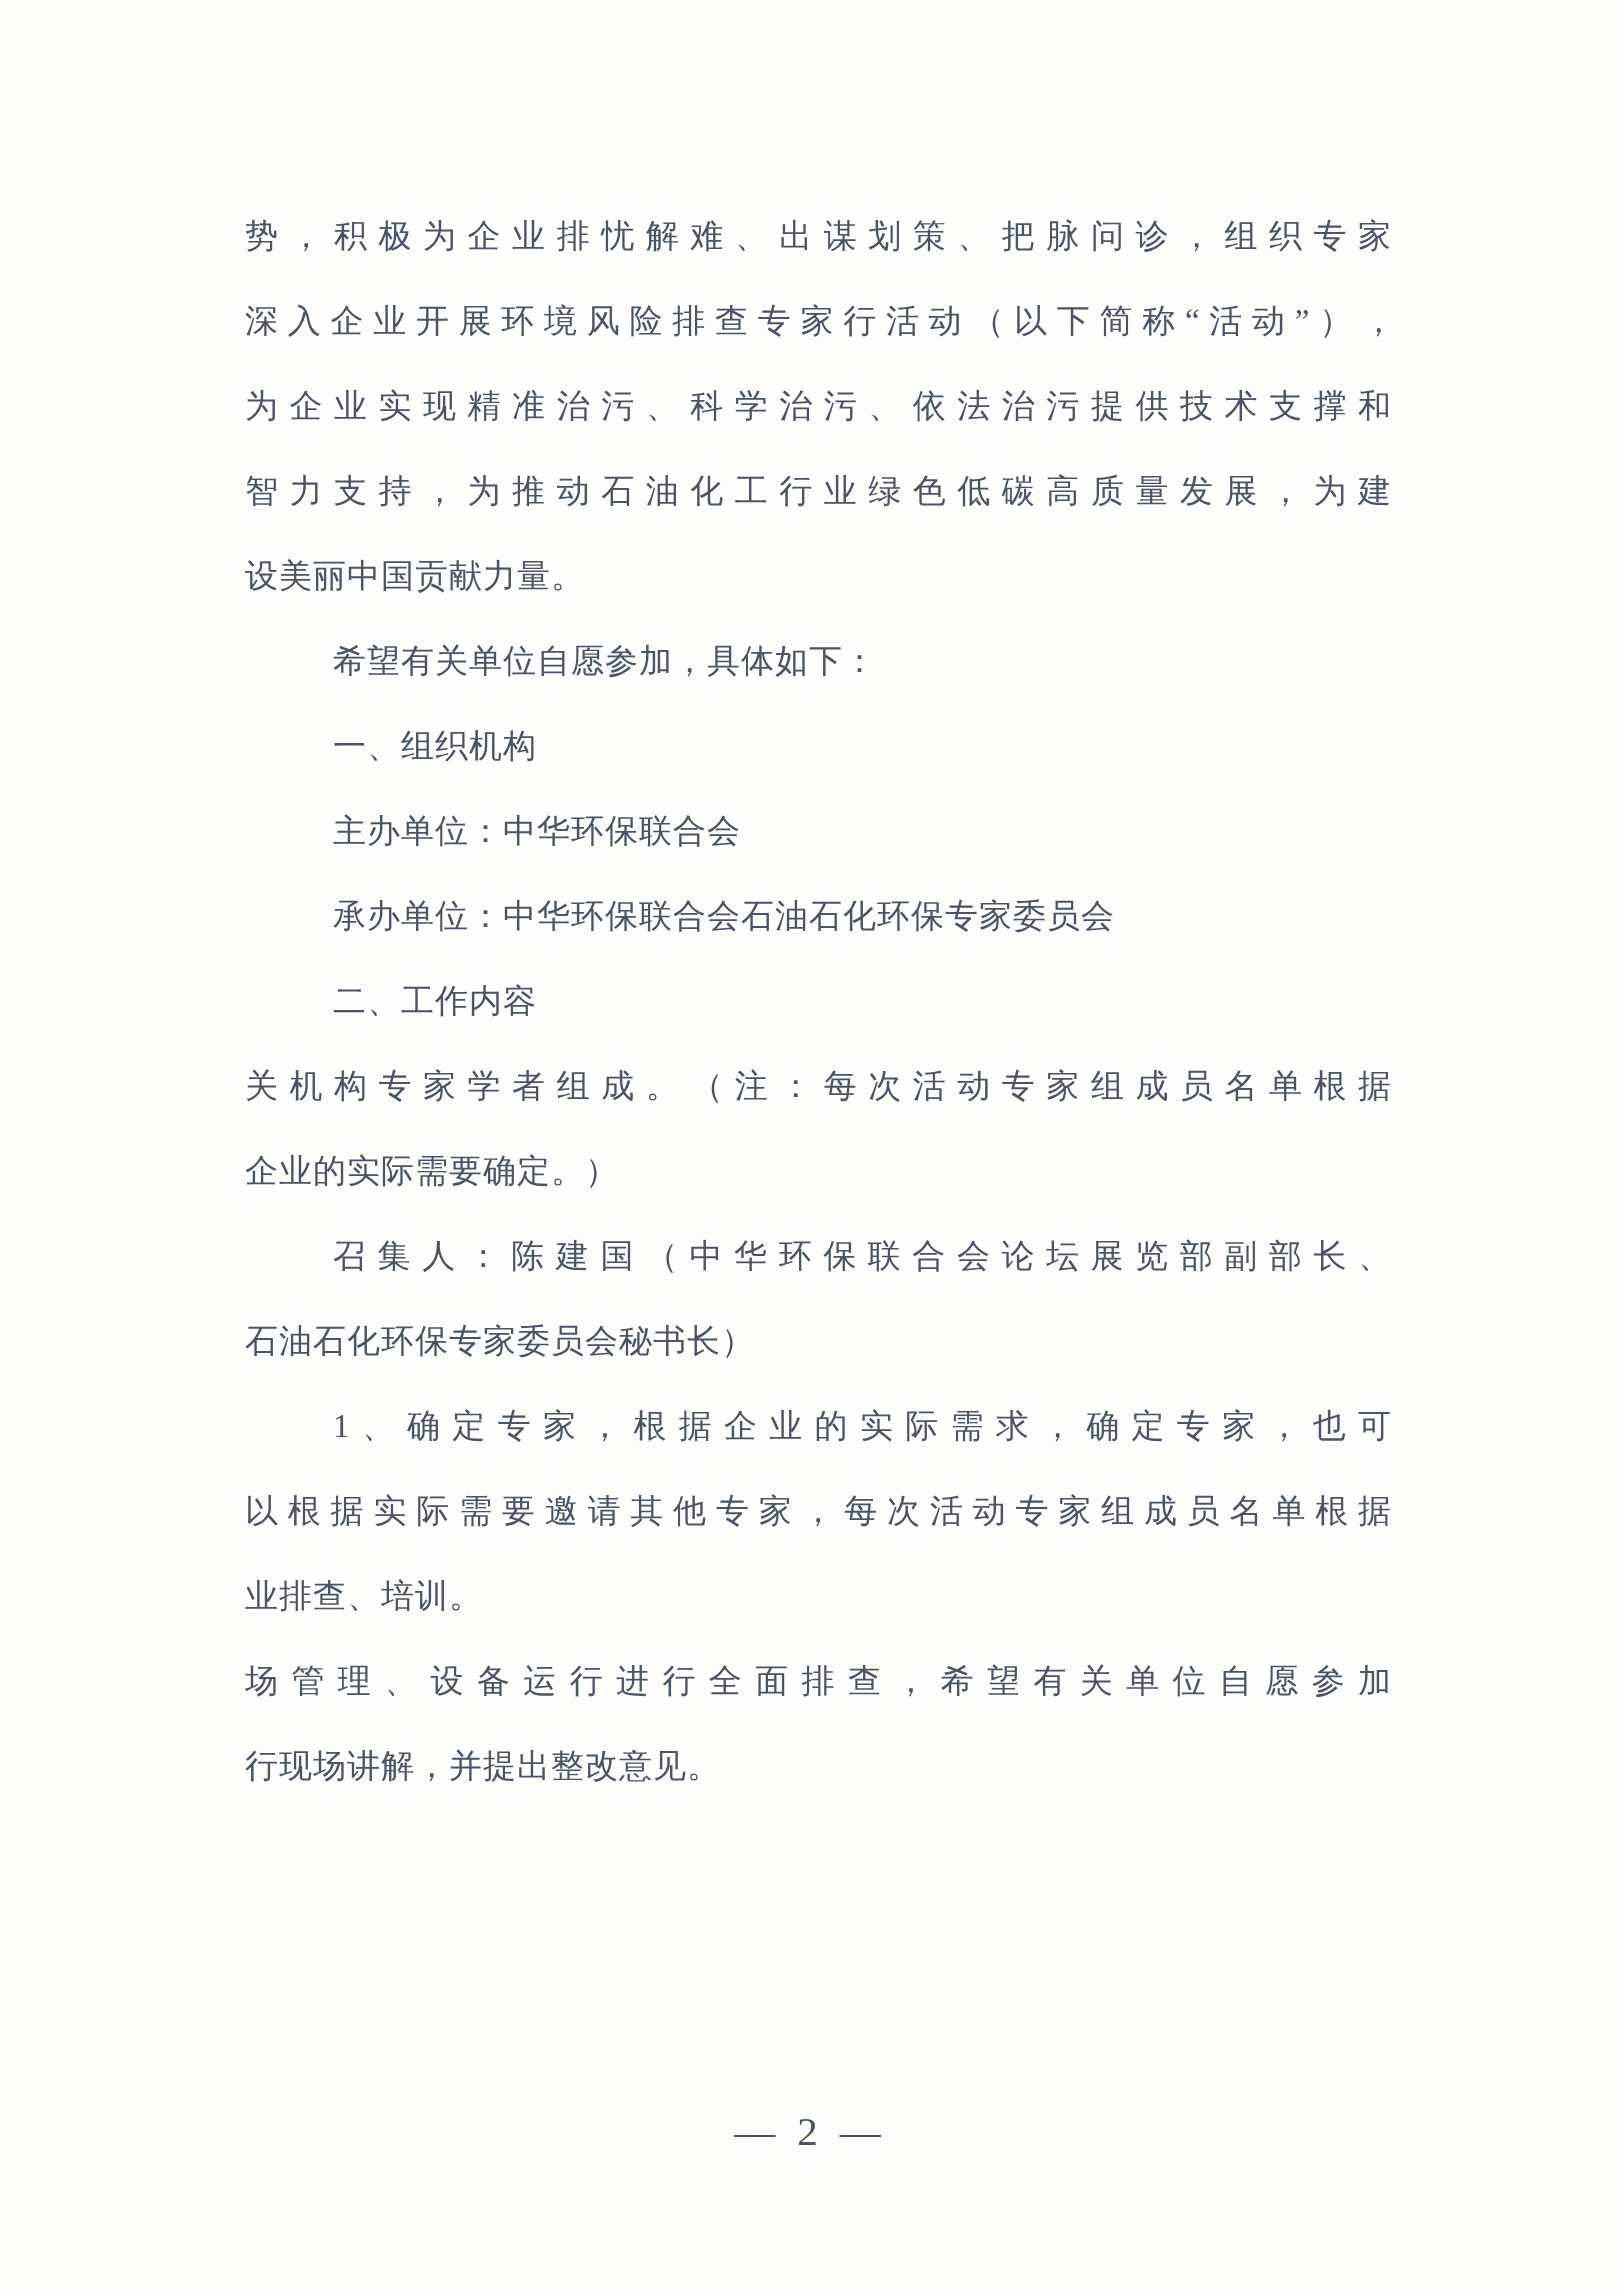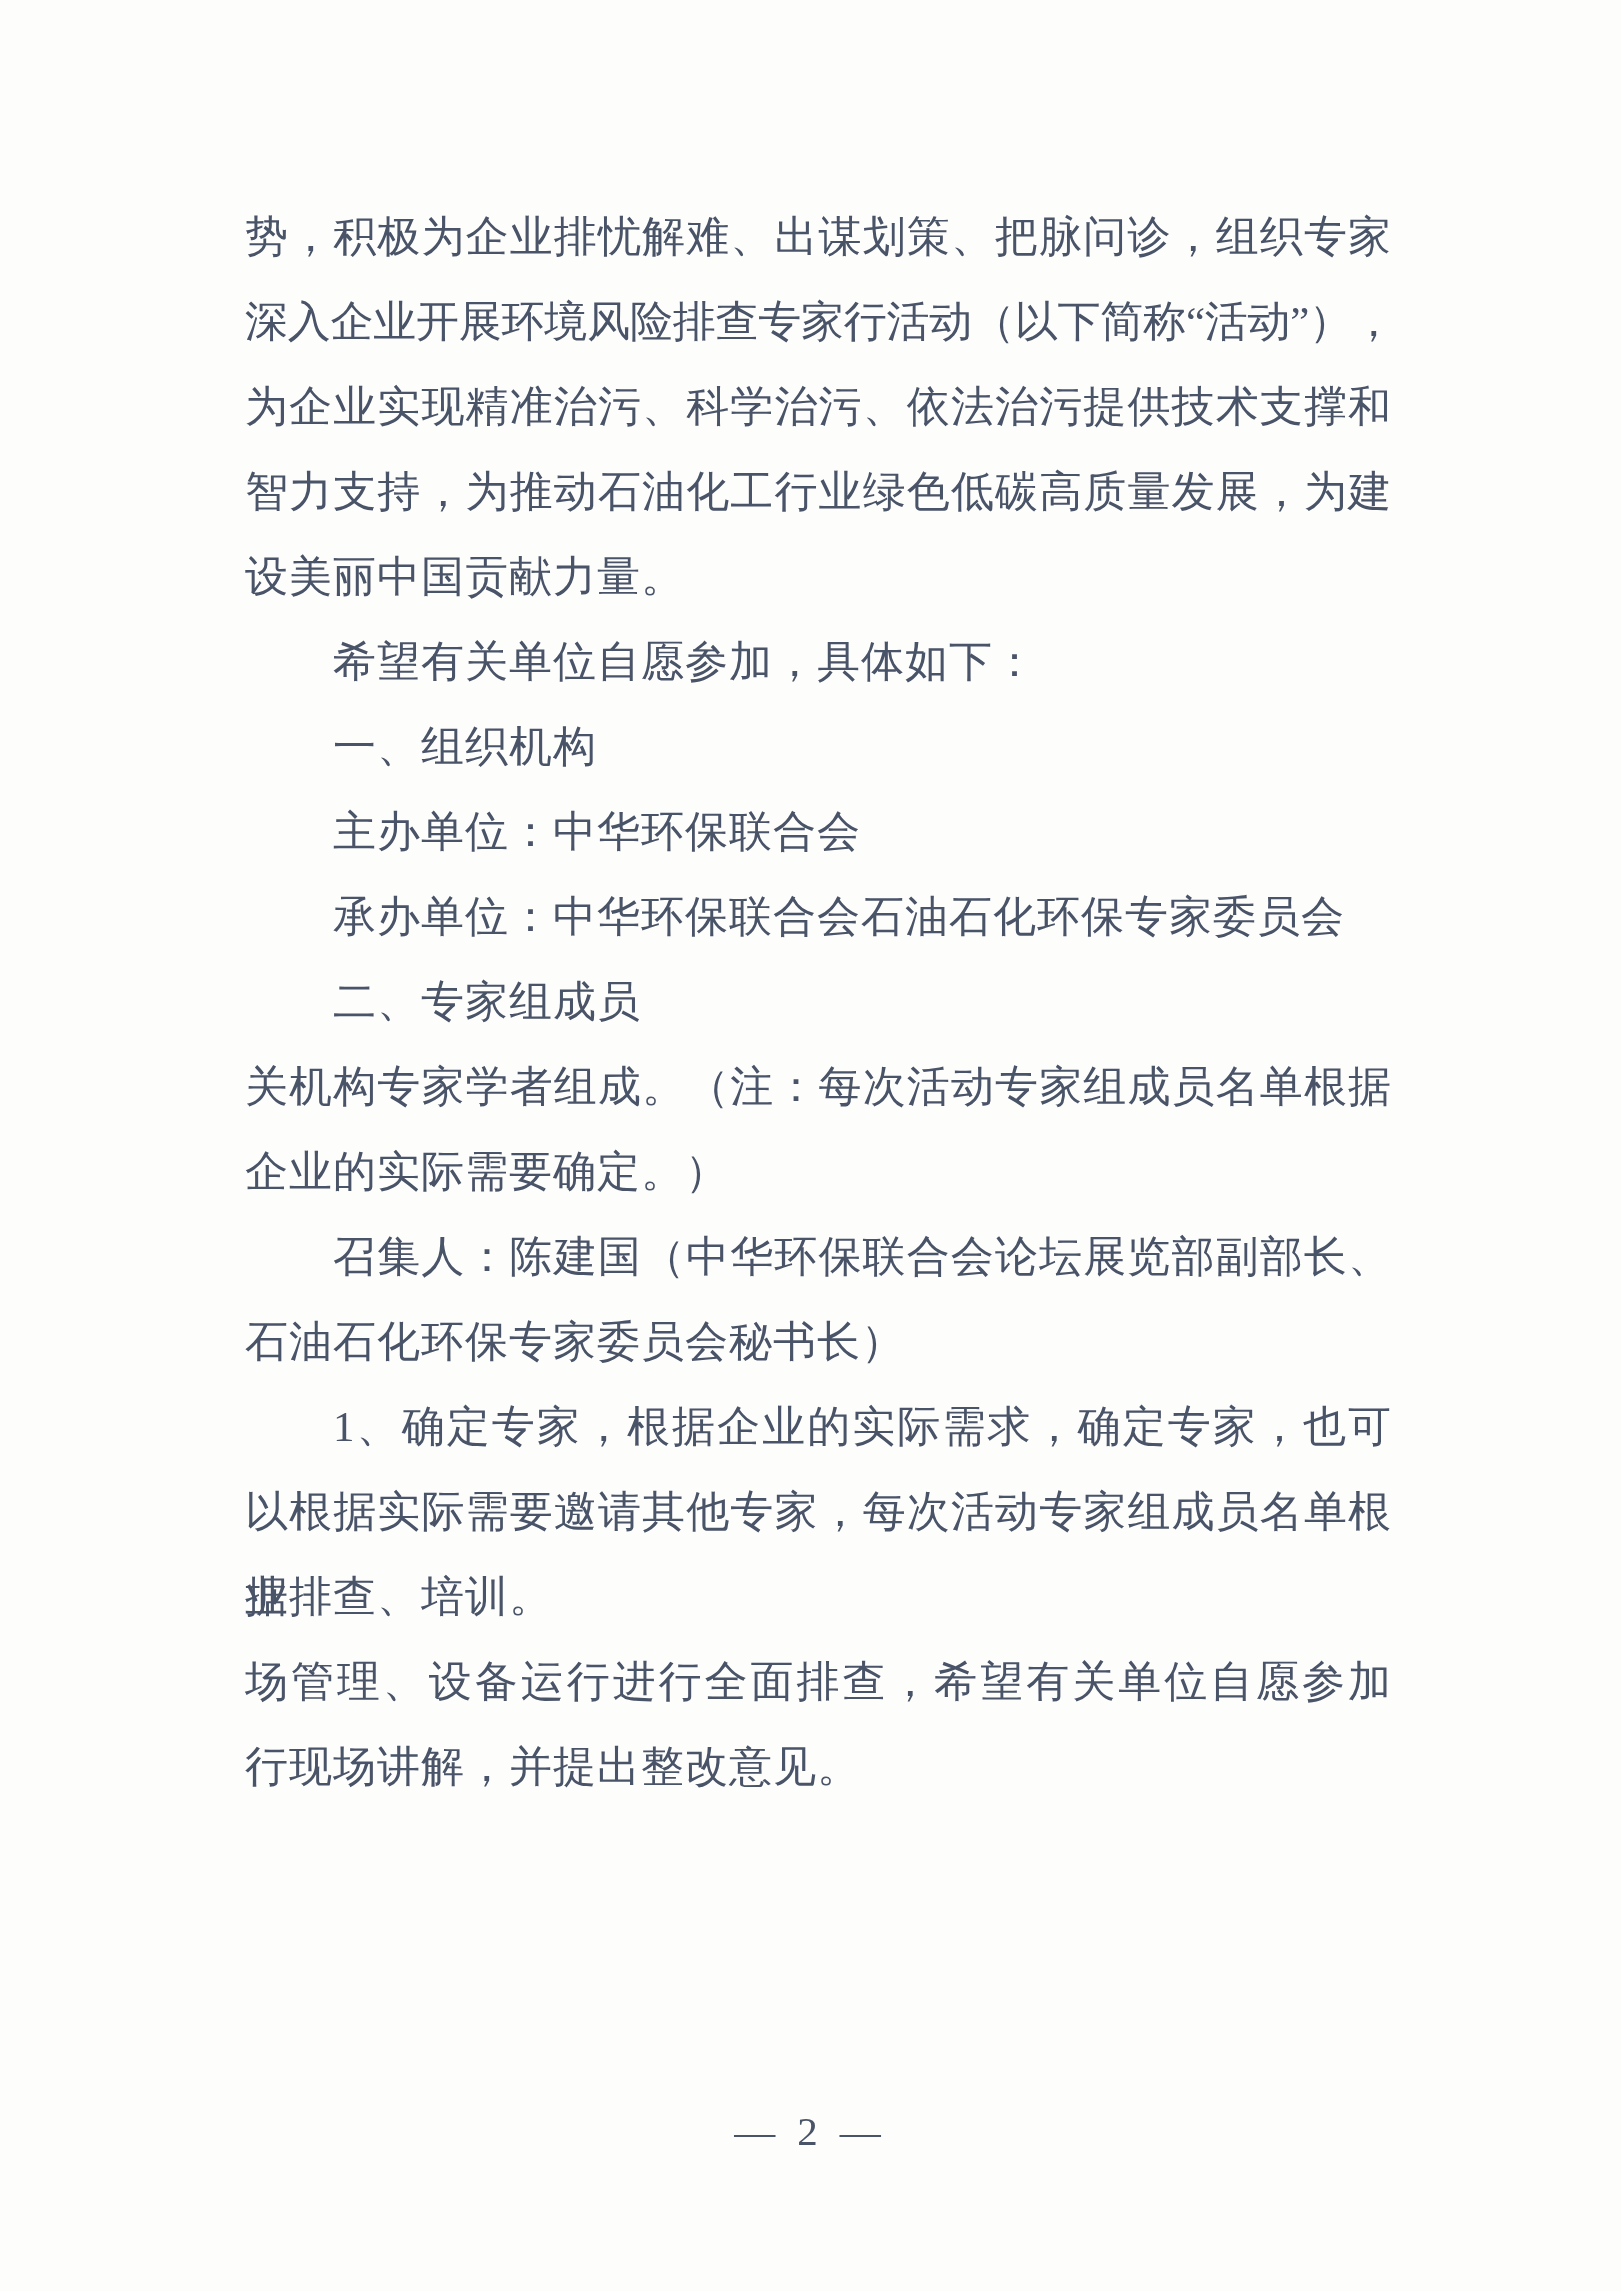--- a/index.html
+++ b/index.html
@@ -26,21 +26,21 @@
   }
   .doc-body {
     position: absolute;
     top: 194px;
     left: 245px;
     width: 1147px;
   }
   .line {
     height: 85px;
     line-height: 85px;
-    font-size: 43px;
+    font-size: 33px;
     font-weight: 400;
     color: var(--ink);
     letter-spacing: 1px;
     white-space: normal;
   }
   .line.indent {
     padding-left: 88px;
   }
   .line.justify {
     text-align: justify;
@@ -69,21 +69,21 @@
   <div class="doc-body" id="doc-body">
       <div class="line justify">势，积极为企业排忧解难、出谋划策、把脉问诊，组织专家</div>
       <div class="line justify tight">深入企业开展环境风险排查专家行活动（以下简称“活动”），</div>
       <div class="line justify">为企业实现精准治污、科学治污、依法治污提供技术支撑和</div>
       <div class="line justify">智力支持，为推动石油化工行业绿色低碳高质量发展，为建</div>
       <div class="line">设美丽中国贡献力量。</div>
       <div class="line indent">希望有关单位自愿参加，具体如下：</div>
       <div class="line indent">一、组织机构</div>
       <div class="line indent">主办单位：中华环保联合会</div>
       <div class="line indent">承办单位：中华环保联合会石油石化环保专家委员会</div>
-      <div class="line indent">二、专家组成员</div>
+      <div class="line indent">二、工作内容</div>
       <div class="line justify">关机构专家学者组成。（注：每次活动专家组成员名单根据</div>
       <div class="line">企业的实际需要确定。）</div>
       <div class="line indent justify">召集人：陈建国（中华环保联合会论坛展览部副部长、</div>
       <div class="line">石油石化环保专家委员会秘书长）</div>
       <div class="line indent justify">1、确定专家，根据企业的实际需求，确定专家，也可</div>
       <div class="line justify">以根据实际需要邀请其他专家，每次活动专家组成员名单根据</div>
       <div class="line">业排查、培训。</div>
       <div class="line justify">场管理、设备运行进行全面排查，希望有关单位自愿参加</div>
       <div class="line">行现场讲解，并提出整改意见。</div>
     </div>

